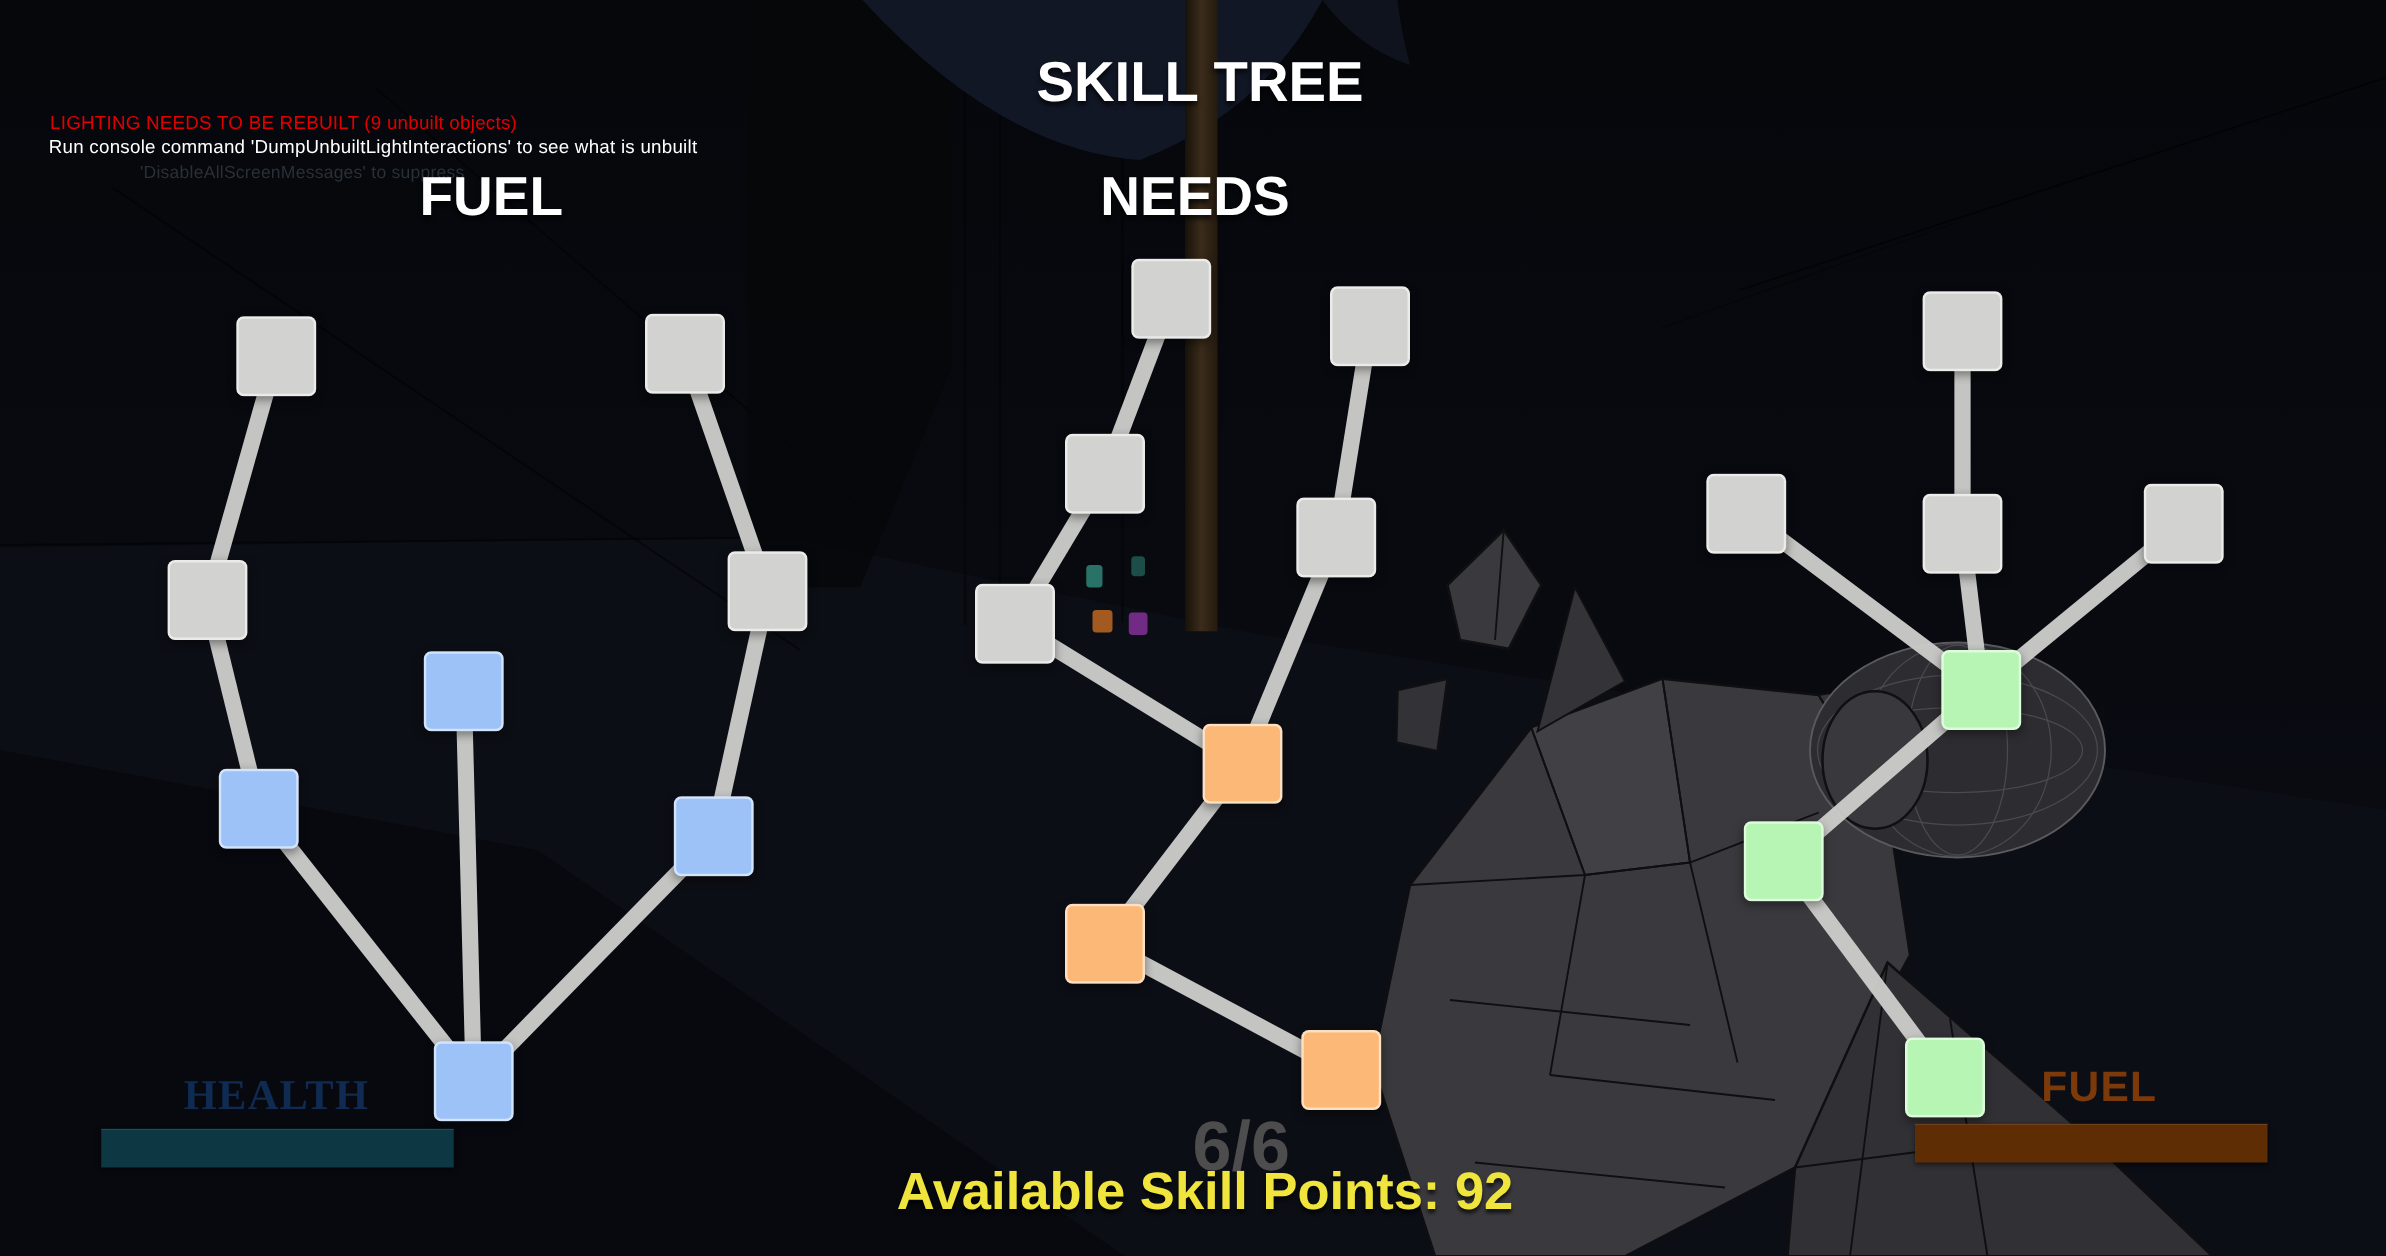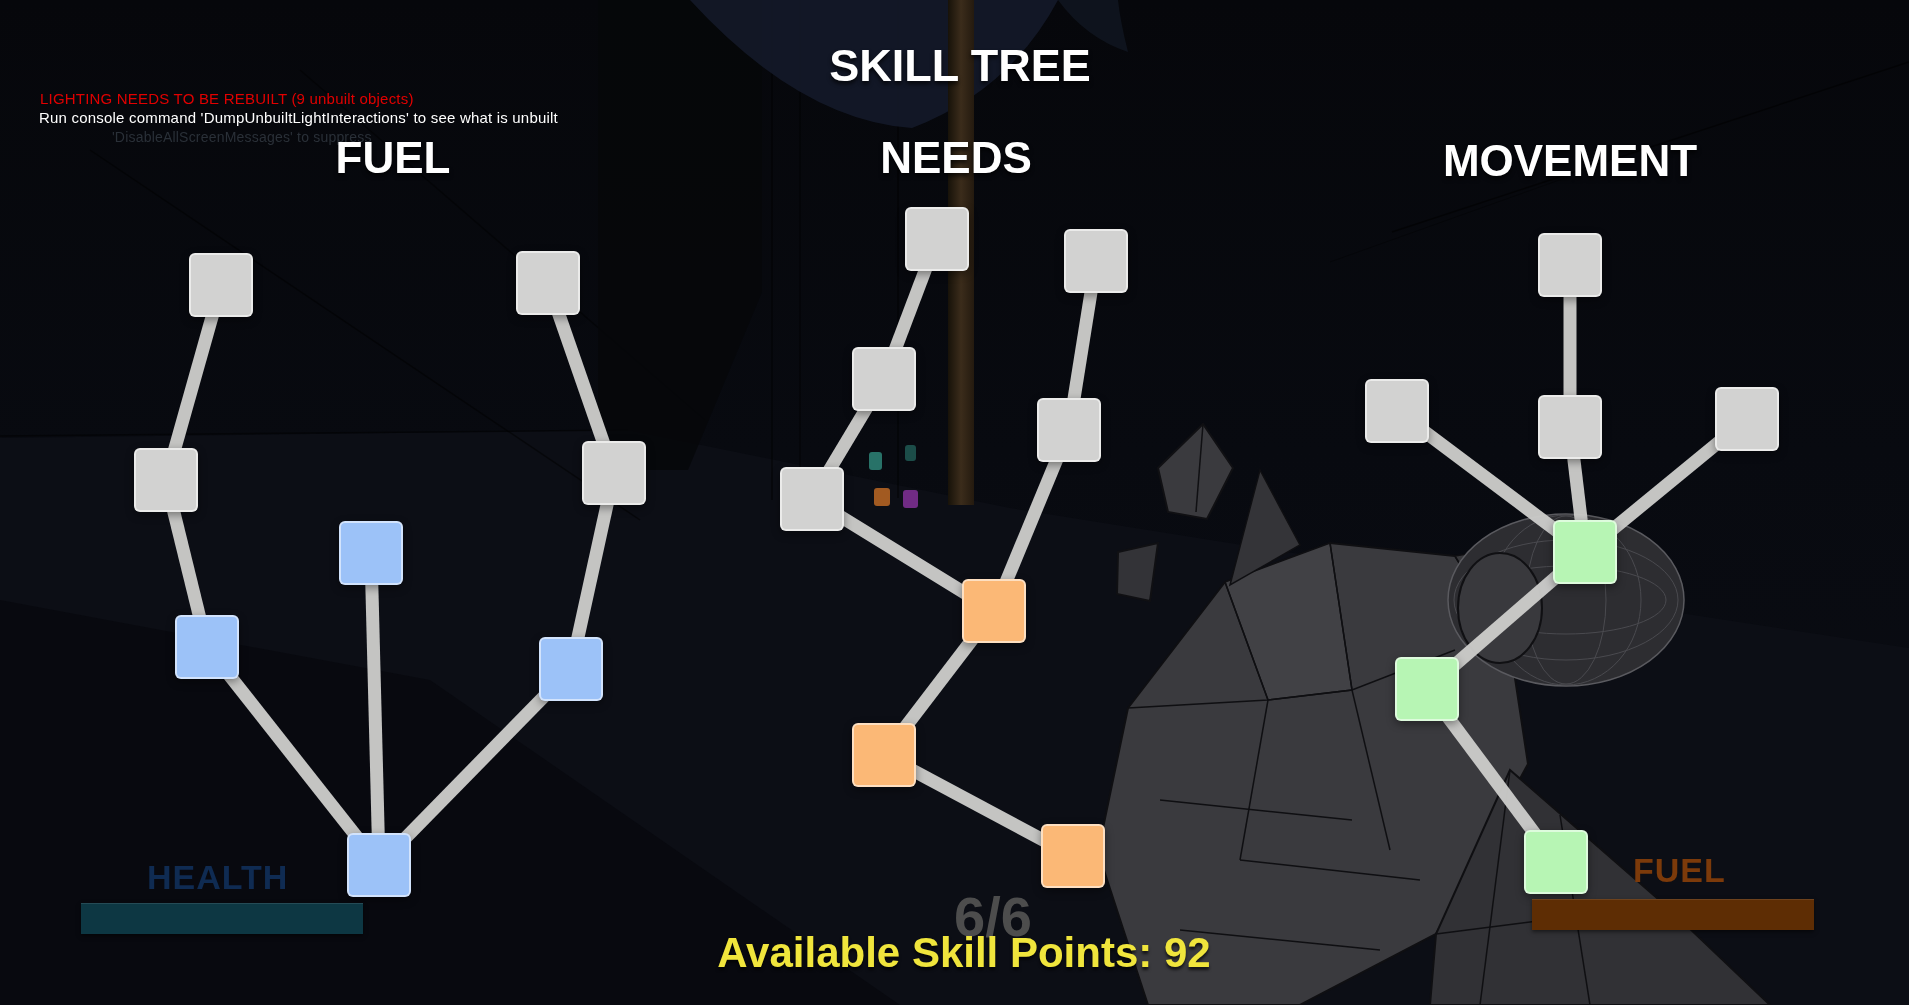--- a/index.html
+++ b/index.html
@@ -166,24 +166,23 @@
     </div>
 
   <div class="hud-text warn warn-red" style="color: rgb(225, 0, 0);">LIGHTING NEEDS TO BE REBUILT (9 unbuilt objects)</div>
   <div class="hud-text warn warn-white" style="color: rgb(255, 255, 255);">Run console command 'DumpUnbuiltLightInteractions' to see what is unbuilt</div>
   <div class="hud-text warn warn-faded" style="color: rgb(42, 48, 56);">'DisableAllScreenMessages' to suppress</div>
 
   <div class="hud-text skill-tree-title">SKILL TREE</div>
 
   <div class="hud-text tree-header hdr-fuel">FUEL</div>
   <div class="hud-text tree-header hdr-weapon">NEEDS</div>
-  <div class="hud-text tree-header hdr-movement">MOVEMENT</div>
 
   <div class="hud-text counter-66" style="color: rgb(77, 77, 77); margin-left: 37px;">6/6</div>
   <div class="hud-text avail-points" style="color: rgb(240, 229, 60);">Available Skill Points: 92</div>
 
-  <div class="bar-label health-label" style="color: rgb(15, 43, 82);">HEALTH</div>
+  <div class="bar-label health-label" style="color: rgb(15, 43, 82); font-family: Liberation Serif, serif;">HEALTH</div>
   <div class="bar health-bar" style="background: rgb(13, 55, 67);"></div>
 
   <div class="bar-label fuel-label" style="color: rgb(124, 58, 10);">FUEL</div>
   <div class="bar fuel-bar" style="background: rgb(94, 45, 4);"></div>
 
 </div>
 
 </body></html>

